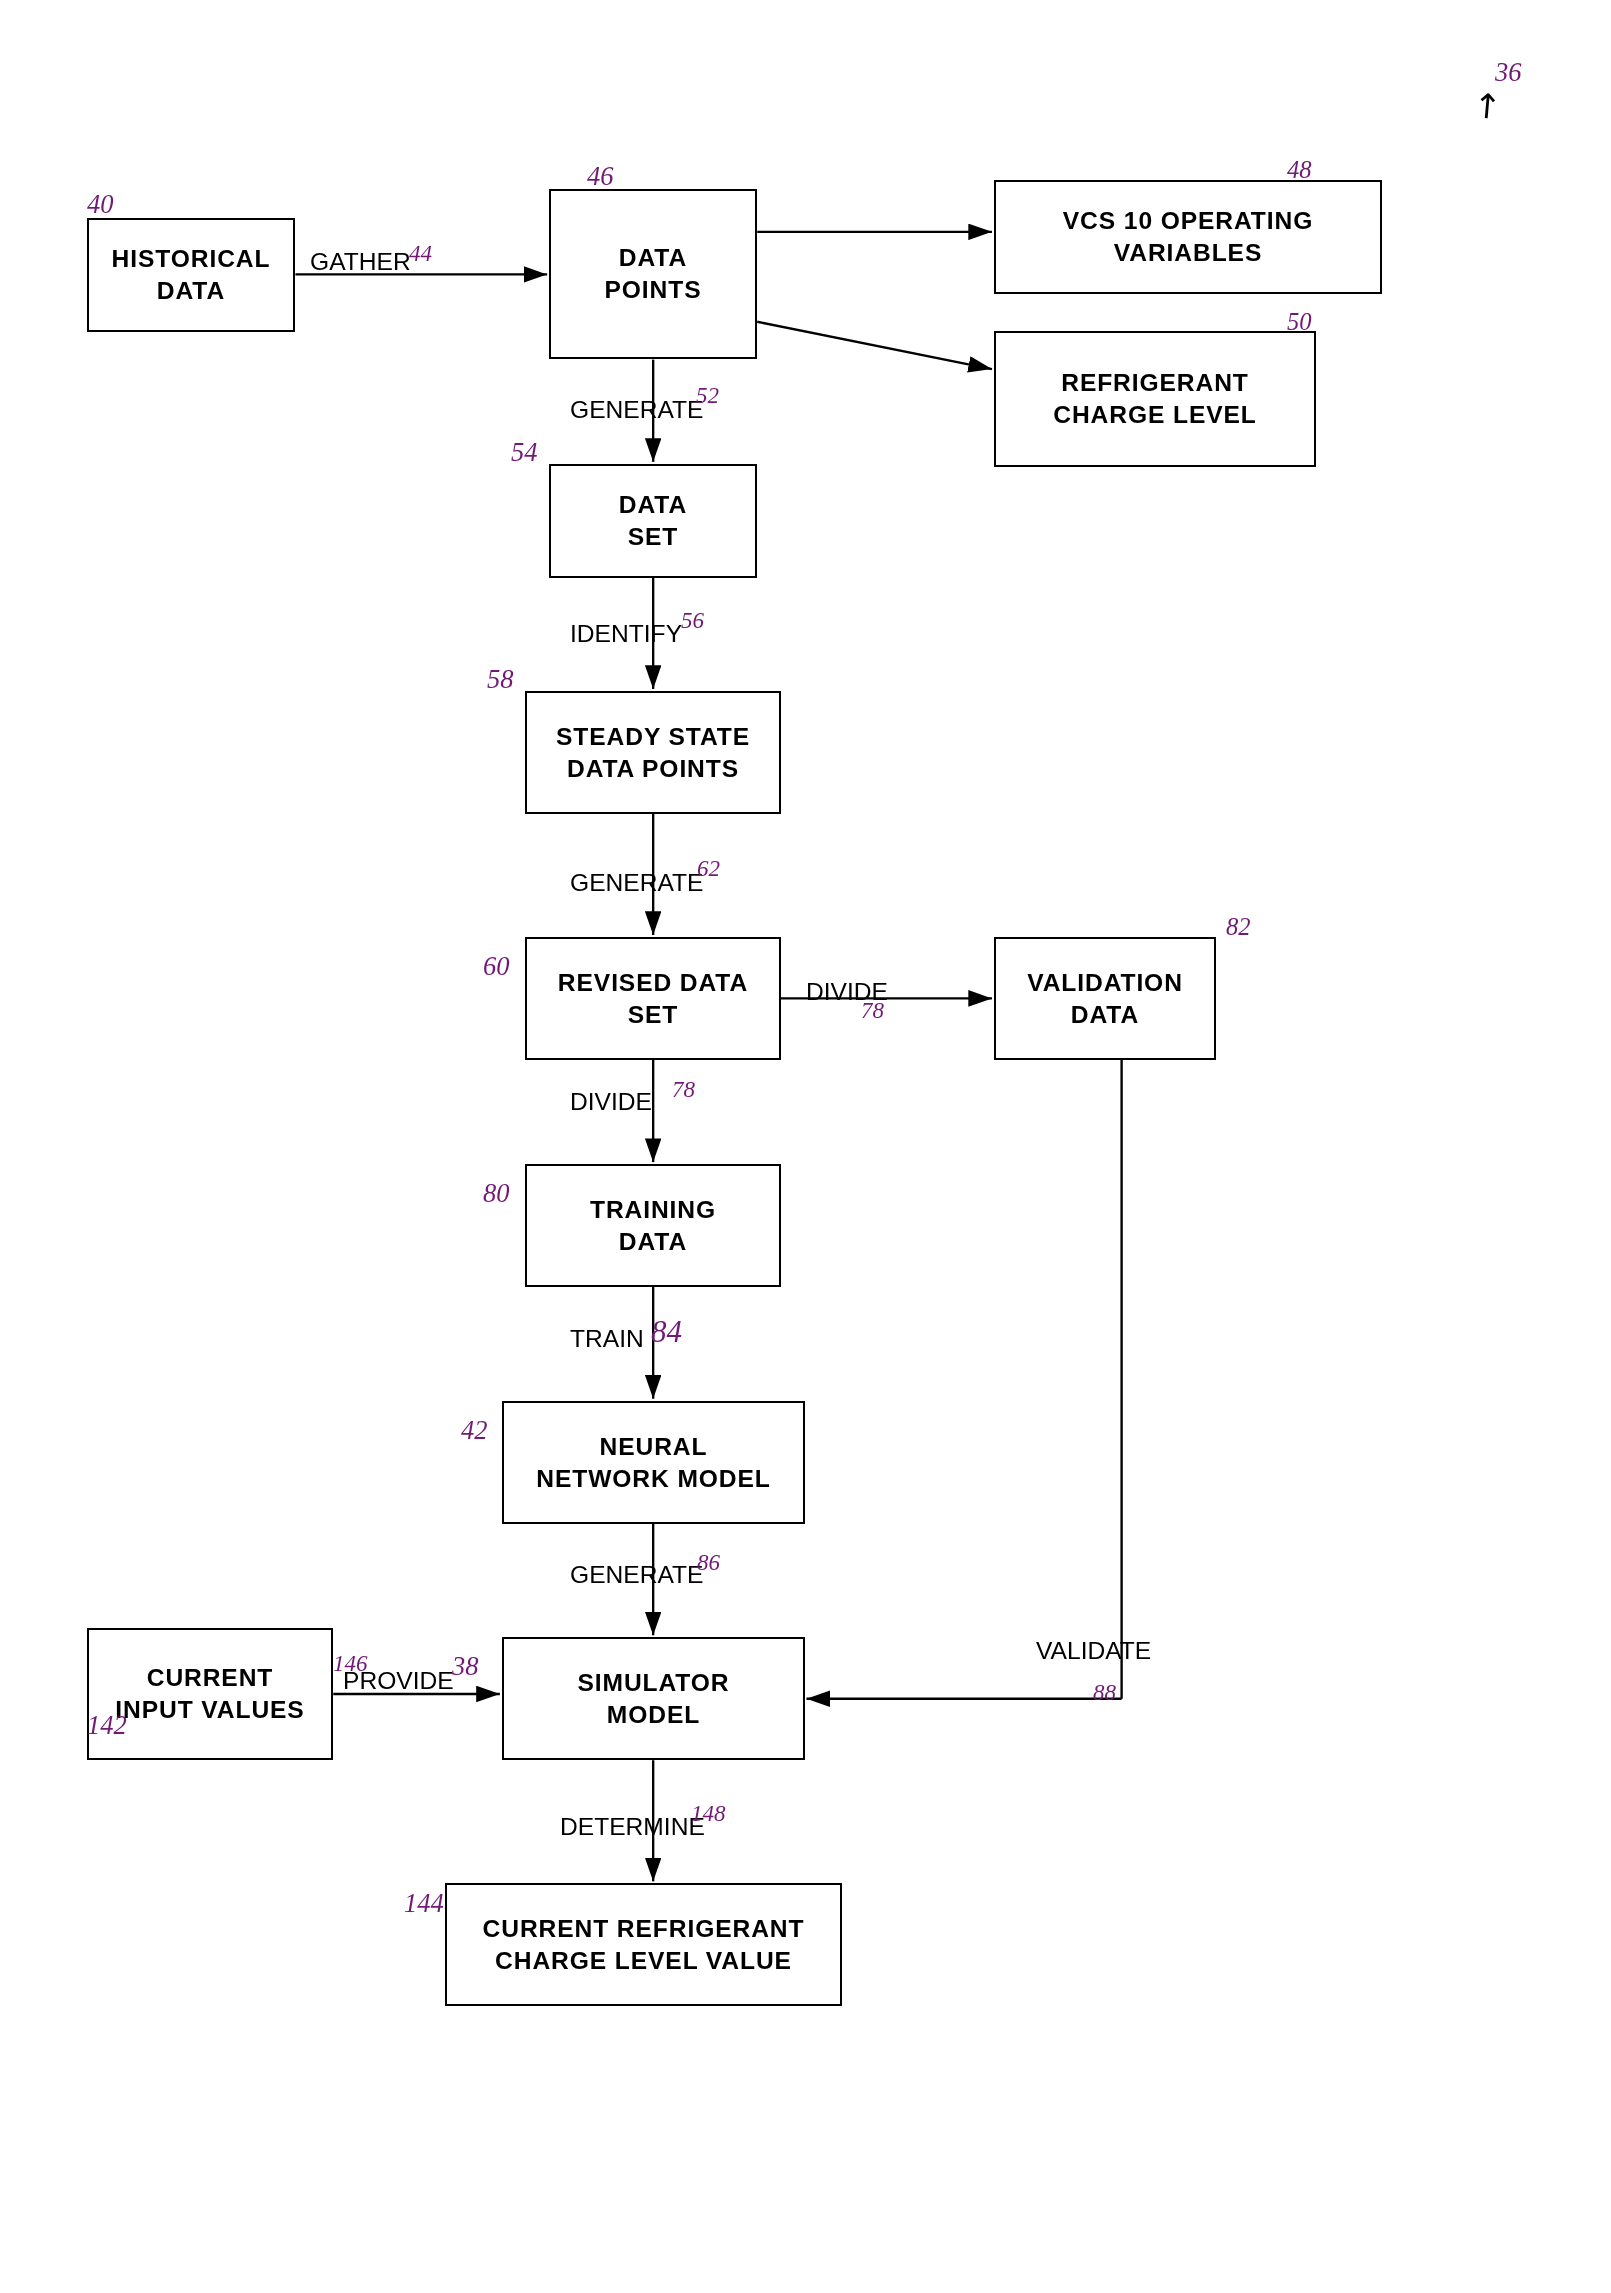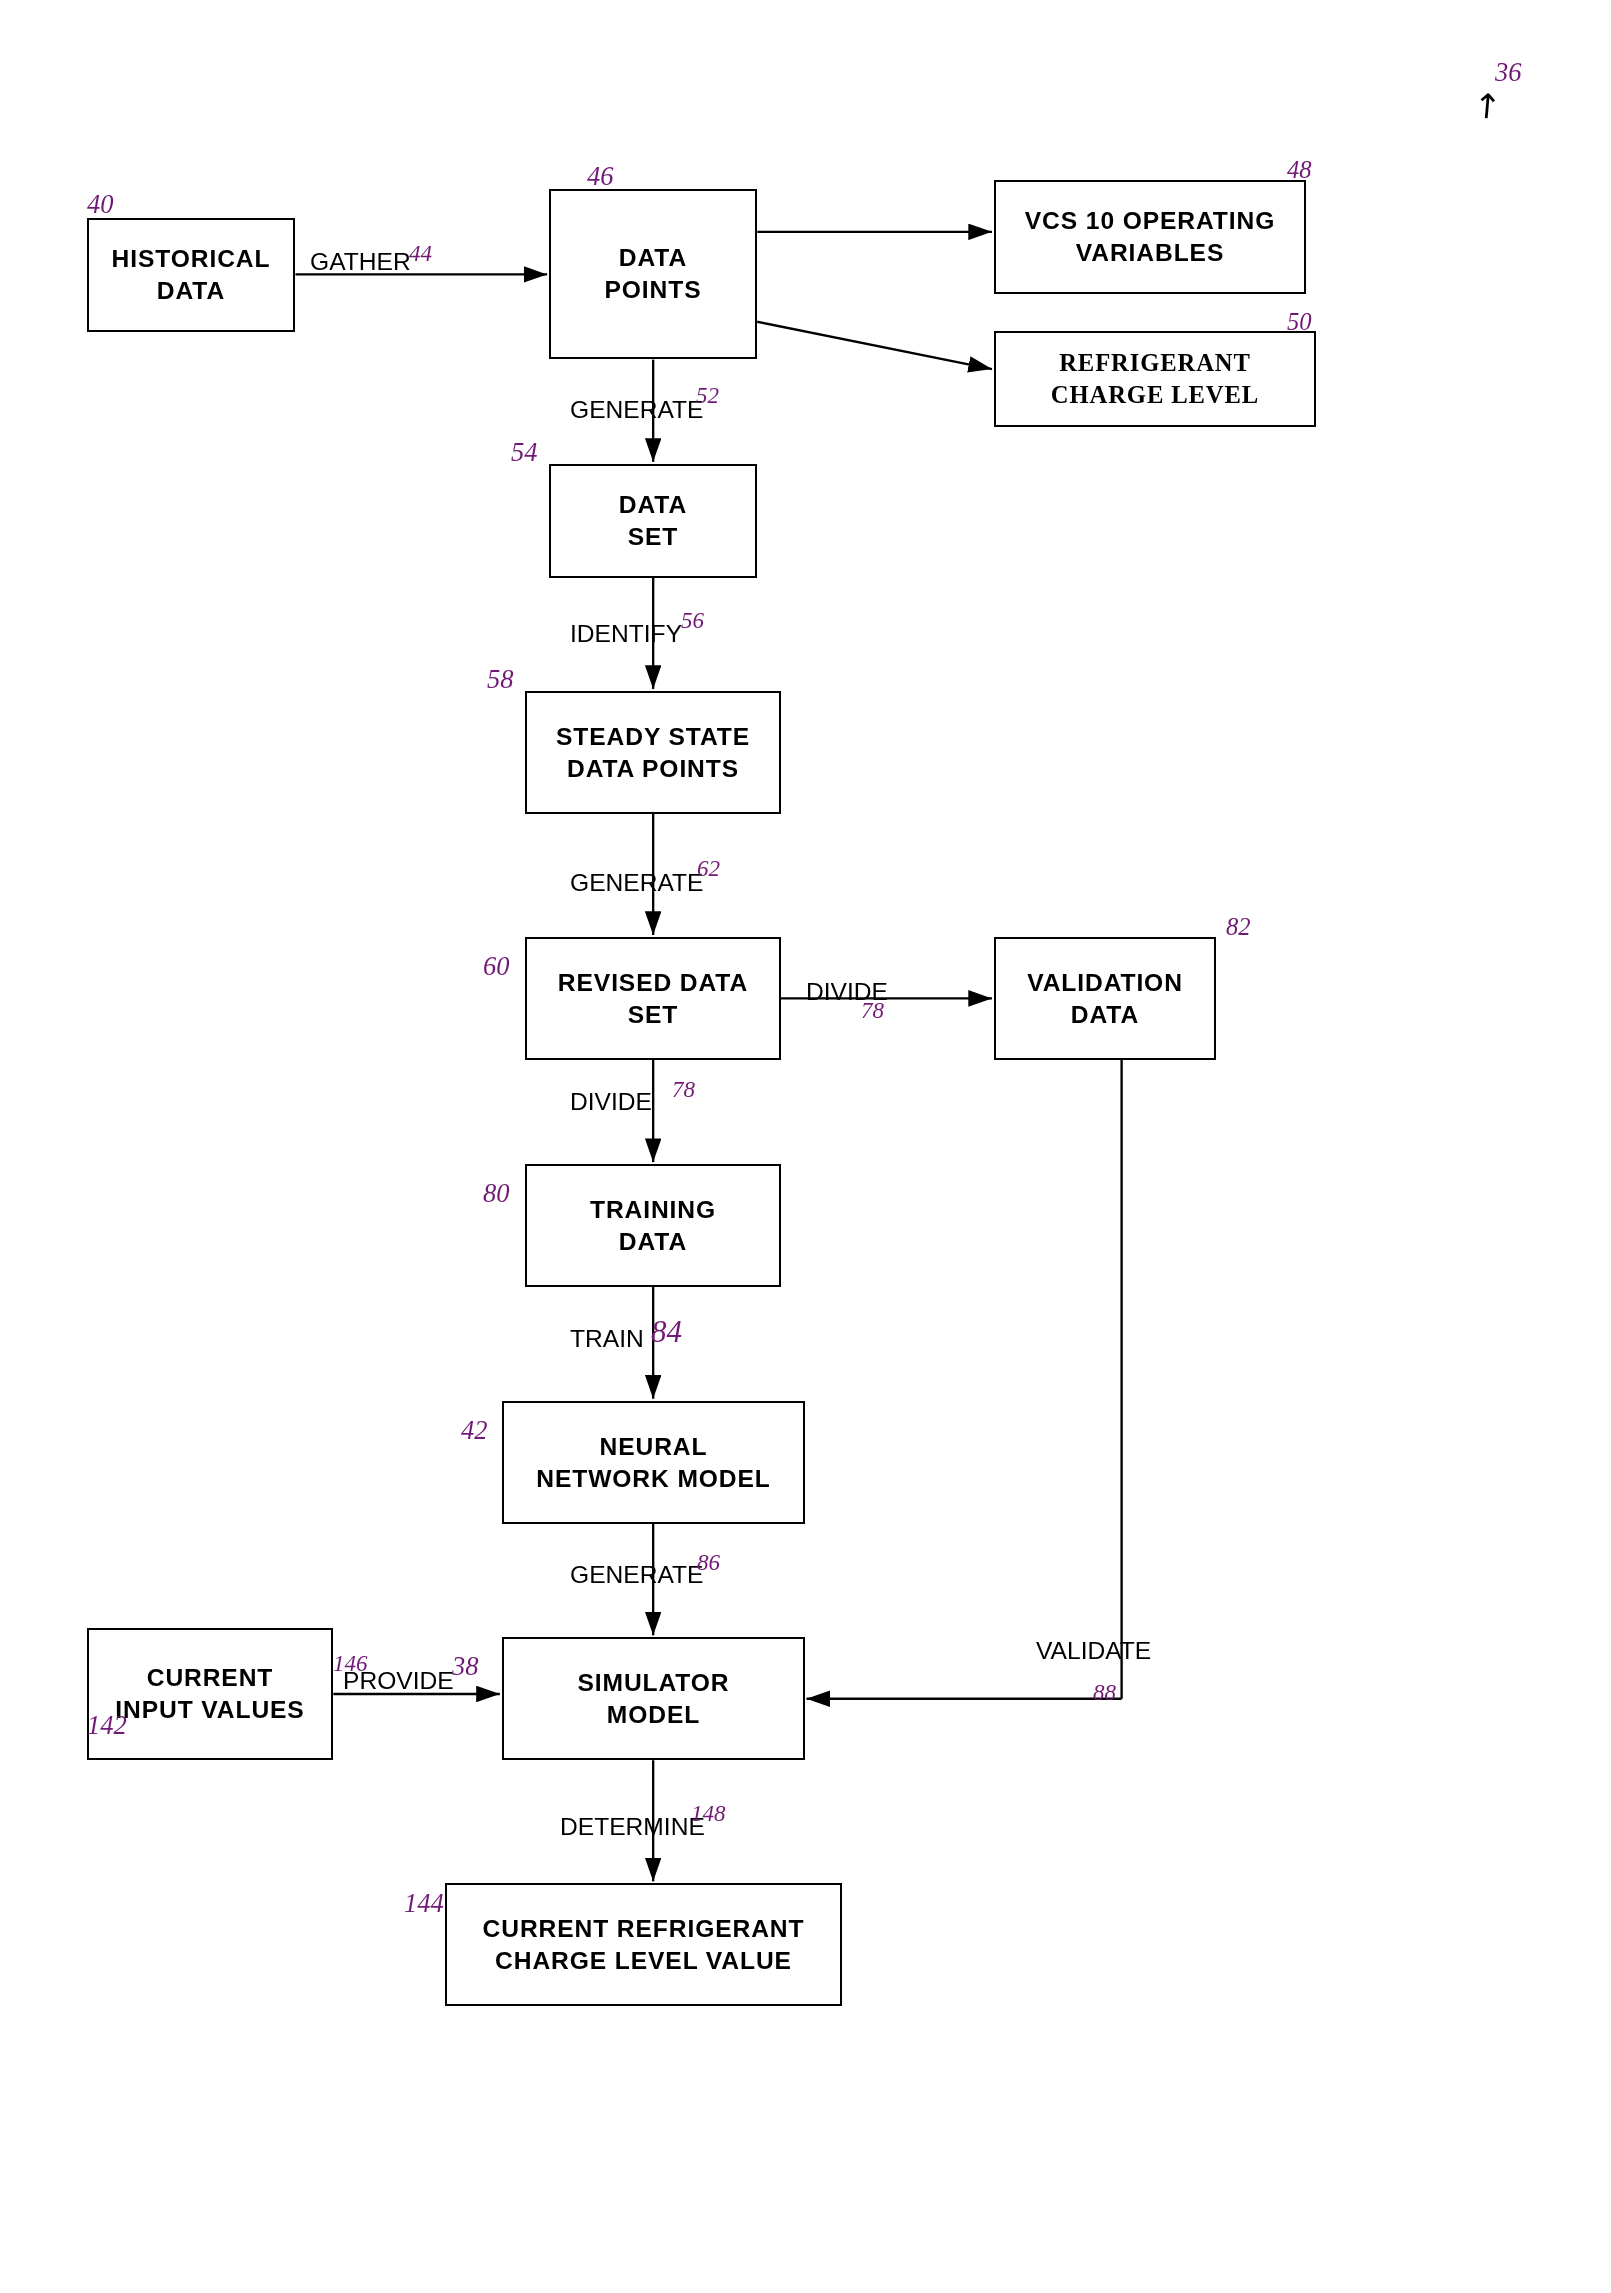--- a/index.html
+++ b/index.html
@@ -112,26 +112,26 @@
   <div class="ref-num" style="top:189px; left:87px;">40</div>
 
   <div class="arrow-label" style="top:248px; left:310px;">GATHER</div>
   <div class="ref-num" style="top:241px; left:409px; font-size:23px; font-style:italic;">44</div>
 
   <div class="flow-box" style="left:549px; top:189px; width:208px; height:170px;">
     <span>DATA<br>POINTS</span>
   </div>
   <div class="ref-num" style="top:161px; left:587px;">46</div>
 
-  <div class="flow-box" style="left:994px; top:180px; width:312px; height:114px;">
+  <div class="flow-box" style="left:994px; top:180px; width:388px; height:114px;">
     <span>VCS 10 OPERATING<br>VARIABLES</span>
   </div>
   <div class="ref-num" style="top:156px; left:1287px; font-size:24.6px;">48</div>
 
-  <div class="flow-box" style="left:994px; top:331px; width:322px; height:96px;font-family:Liberation Serif, serif;">
+  <div class="flow-box" style="left:994px; top:331px; width:322px; height:136px;">
     <span>REFRIGERANT<br>CHARGE LEVEL</span>
   </div>
   <div class="ref-num" style="top:308px; left:1287px; font-size:24.6px;">50</div>
 
   <div class="arrow-label" style="top:396px; left:570px;">GENERATE</div>
   <div class="ref-num" style="top:383px; left:696px; font-size:23px;">52</div>
 
   <div class="flow-box" style="left:549px; top:464px; width:208px; height:114px;">
     <span>DATA<br>SET</span>
   </div>

